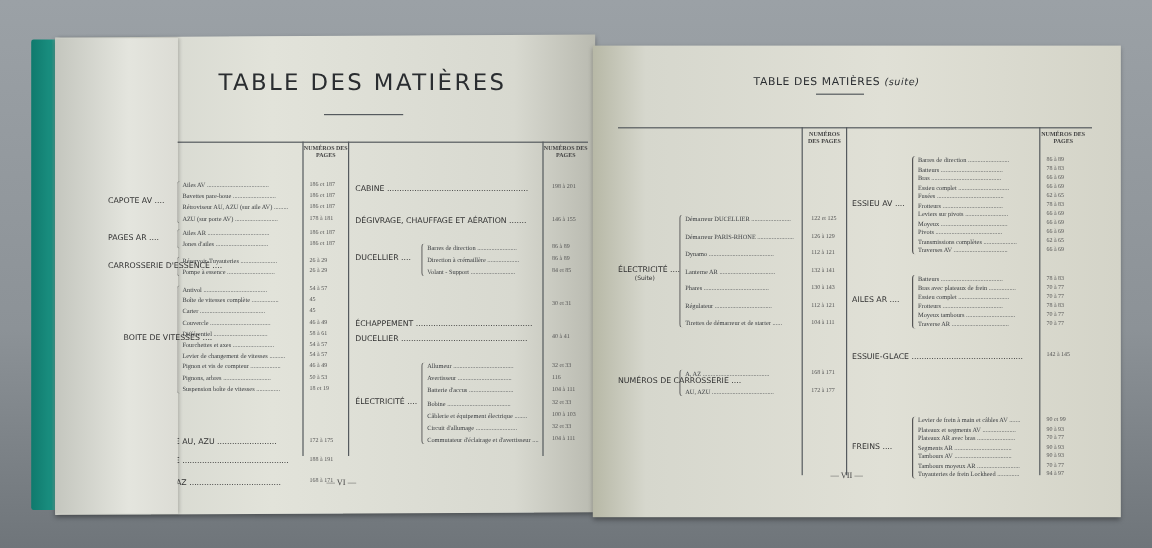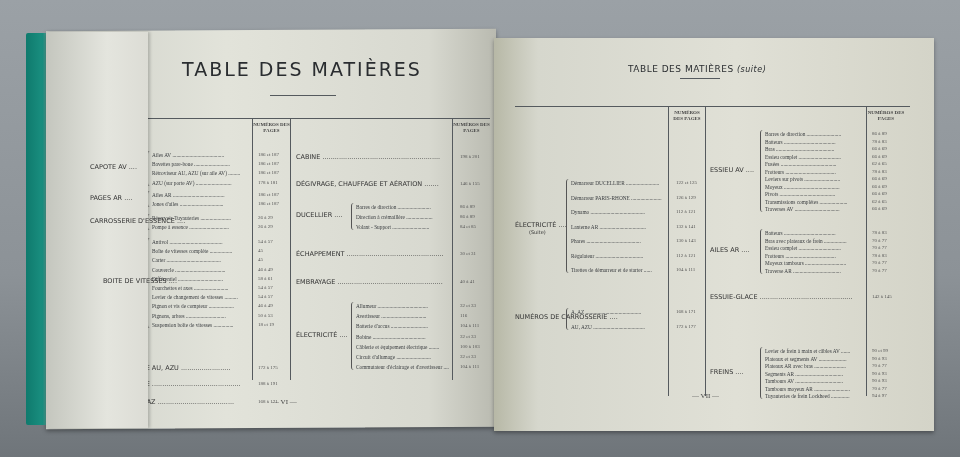--- a/index.html
+++ b/index.html
@@ -94,23 +94,23 @@
     <div class="cat" style="left: 296px; top: 180px;">DÉGIVRAGE, CHAUFFAGE ET AÉRATION .......</div>
     <div class="pg" style="left: 460px; top: 181px;">146 à 155</div>
     <div class="cat" style="left: 296px; top: 211.2px;">DUCELLIER ....</div>
     <div class="brace" style="left: 351px; top: 203px; height: 27.4px;"></div>
     <div class="item" style="left: 356px; top: 204px;">Barres de direction .........................</div>
     <div class="pg" style="left: 460px; top: 204px;">86 à 89</div>
     <div class="item" style="left: 356px; top: 214.2px;">Direction à crémaillère ....................</div>
     <div class="pg" style="left: 460px; top: 214.2px;">86 à 89</div>
     <div class="item" style="left: 356px; top: 224.4px;">Volant - Support ............................</div>
     <div class="pg" style="left: 460px; top: 224.4px;">84 et 85</div>
-    <div class="cat" style="left: 296px; top: 250px;">ÉCHAPPEMENT ...............................................</div>
+    <div class="cat" style="left: 296px; top: 266px;">ÉCHAPPEMENT ...............................................</div>
     <div class="pg" style="left: 460px; top: 251px;">30 et 31</div>
-    <div class="cat" style="left: 296px; top: 278px;">EMBRAYAGE ...................................................</div>
+    <div class="cat" style="left: 296px; top: 278px;">DUCELLIER ...................................................</div>
     <div class="pg" style="left: 460px; top: 279px;">40 à 41</div>
     <div class="cat" style="left: 296px; top: 330.6px;">ÉLECTRICITÉ ....</div>
     <div class="brace" style="left: 351px; top: 302px; height: 68.2px;"></div>
     <div class="item" style="left: 356px; top: 303px;">Allumeur ......................................</div>
     <div class="pg" style="left: 460px; top: 303px;">32 et 33</div>
     <div class="item" style="left: 356px; top: 313.2px;">Avertisseur ..................................</div>
     <div class="pg" style="left: 460px; top: 313.2px;">116</div>
     <div class="item" style="left: 356px; top: 323.4px;">Batterie d'accus ............................</div>
     <div class="pg" style="left: 460px; top: 323.4px;">104 à 111</div>
     <div class="item" style="left: 356px; top: 333.6px;">Bobine ........................................</div>

